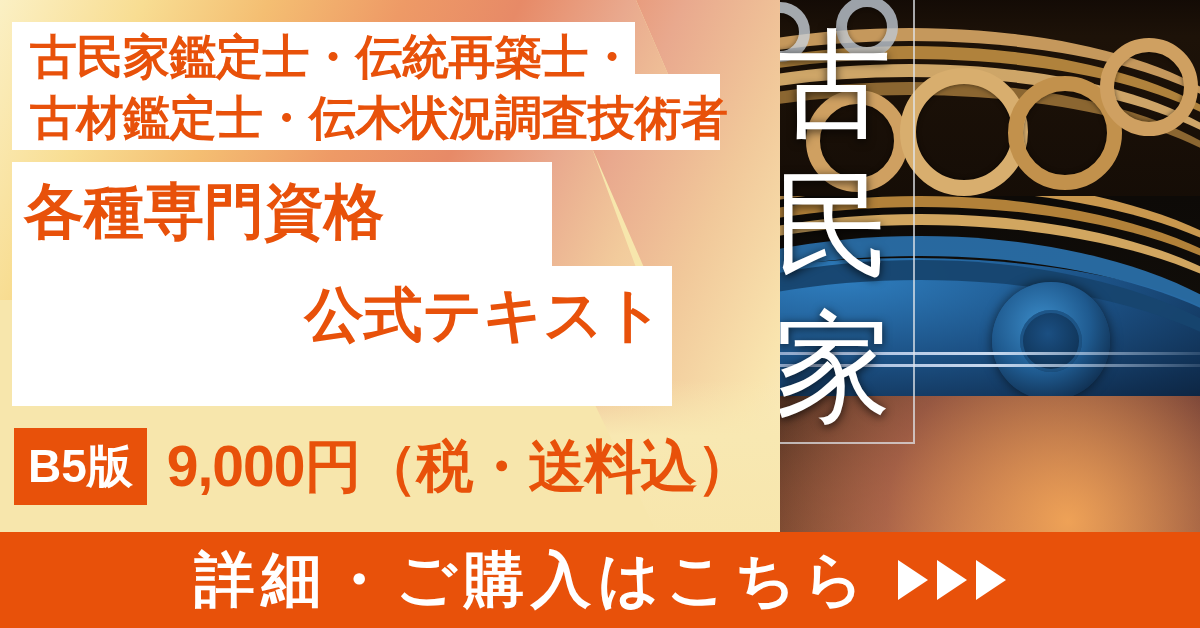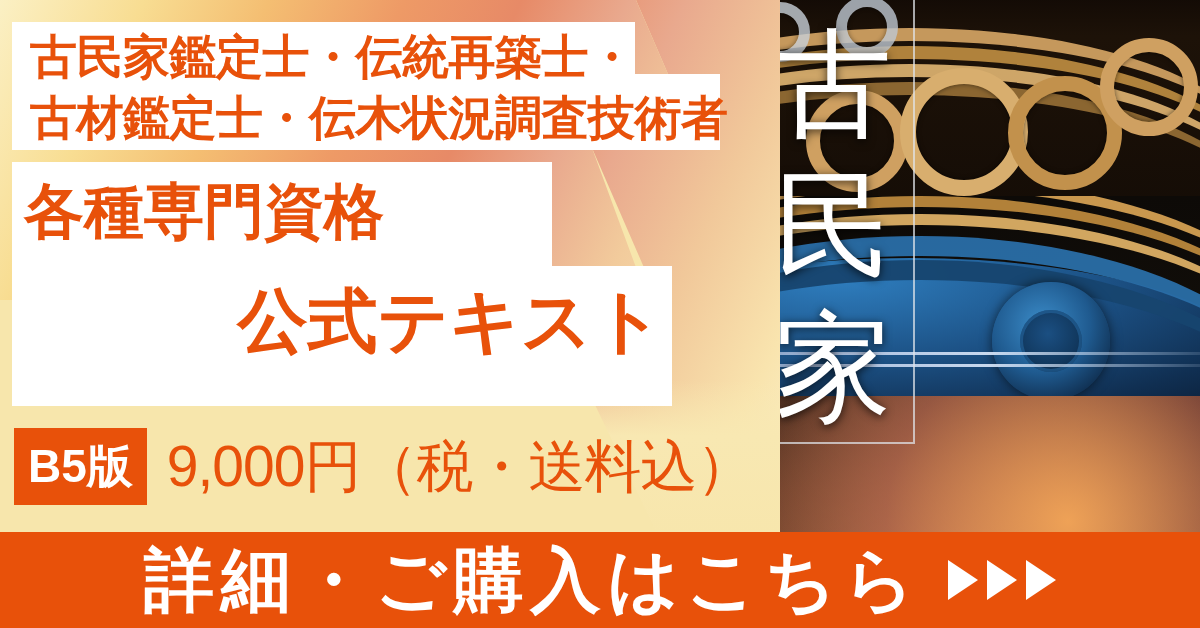--- a/index.html
+++ b/index.html
@@ -142,44 +142,44 @@
     position:absolute;left:30px;top:26px;width:700px;
     color:#E8510A;font-size:47px;font-weight:700;line-height:1.30;
     letter-spacing:-0.5px;white-space:pre-line;
   }
   .title-1{
     position:absolute;left:24px;top:182px;
     color:#E8510A;font-size:60px;font-weight:700;line-height:1;letter-spacing:0px;
   }
   .title-2{
     position:absolute;left:24px;top:286px;width:640px;text-align:right;
-    color:#E8510A;font-size:70px;font-weight:700;line-height:1;letter-spacing:0px;
+    color:#E8510A;font-size:59px;font-weight:700;line-height:1;letter-spacing:0px;
   }
 
   
   .price-row{
     position:absolute;left:14px;top:428px;display:flex;align-items:center;gap:20px;
   }
   .badge{
     background:#E8510A;color:#ffffff;
     font-size:46px;font-weight:700;line-height:1;
     padding:15px 14px 16px 14px;letter-spacing:0px;
   }
   .price{
-    color:#E8510A;font-size:57px;font-weight:400;line-height:1;letter-spacing:-1px;
+    color:#E8510A;font-size:57px;font-weight:700;line-height:1;letter-spacing:-1px;
     white-space:nowrap;
   }
 
   
   .cta{
     position:absolute;left:0;top:532px;width:1200px;height:96px;
     background:#E8510A;display:flex;align-items:center;justify-content:center;gap:26px;
   }
   .cta-text{
-    color:#ffffff;font-size:70px;font-weight:700;letter-spacing:7px;line-height:1;
+    color:#ffffff;font-size:60px;font-weight:700;letter-spacing:7px;line-height:1;
     white-space:nowrap;
   }
   .arrows{display:flex;align-items:center;gap:9px;}
   .arrow{
     width:0;height:0;border-left:30px solid #ffffff;
     border-top:20px solid transparent;border-bottom:20px solid transparent;
   }
 </style>
 </head>
 <body>

